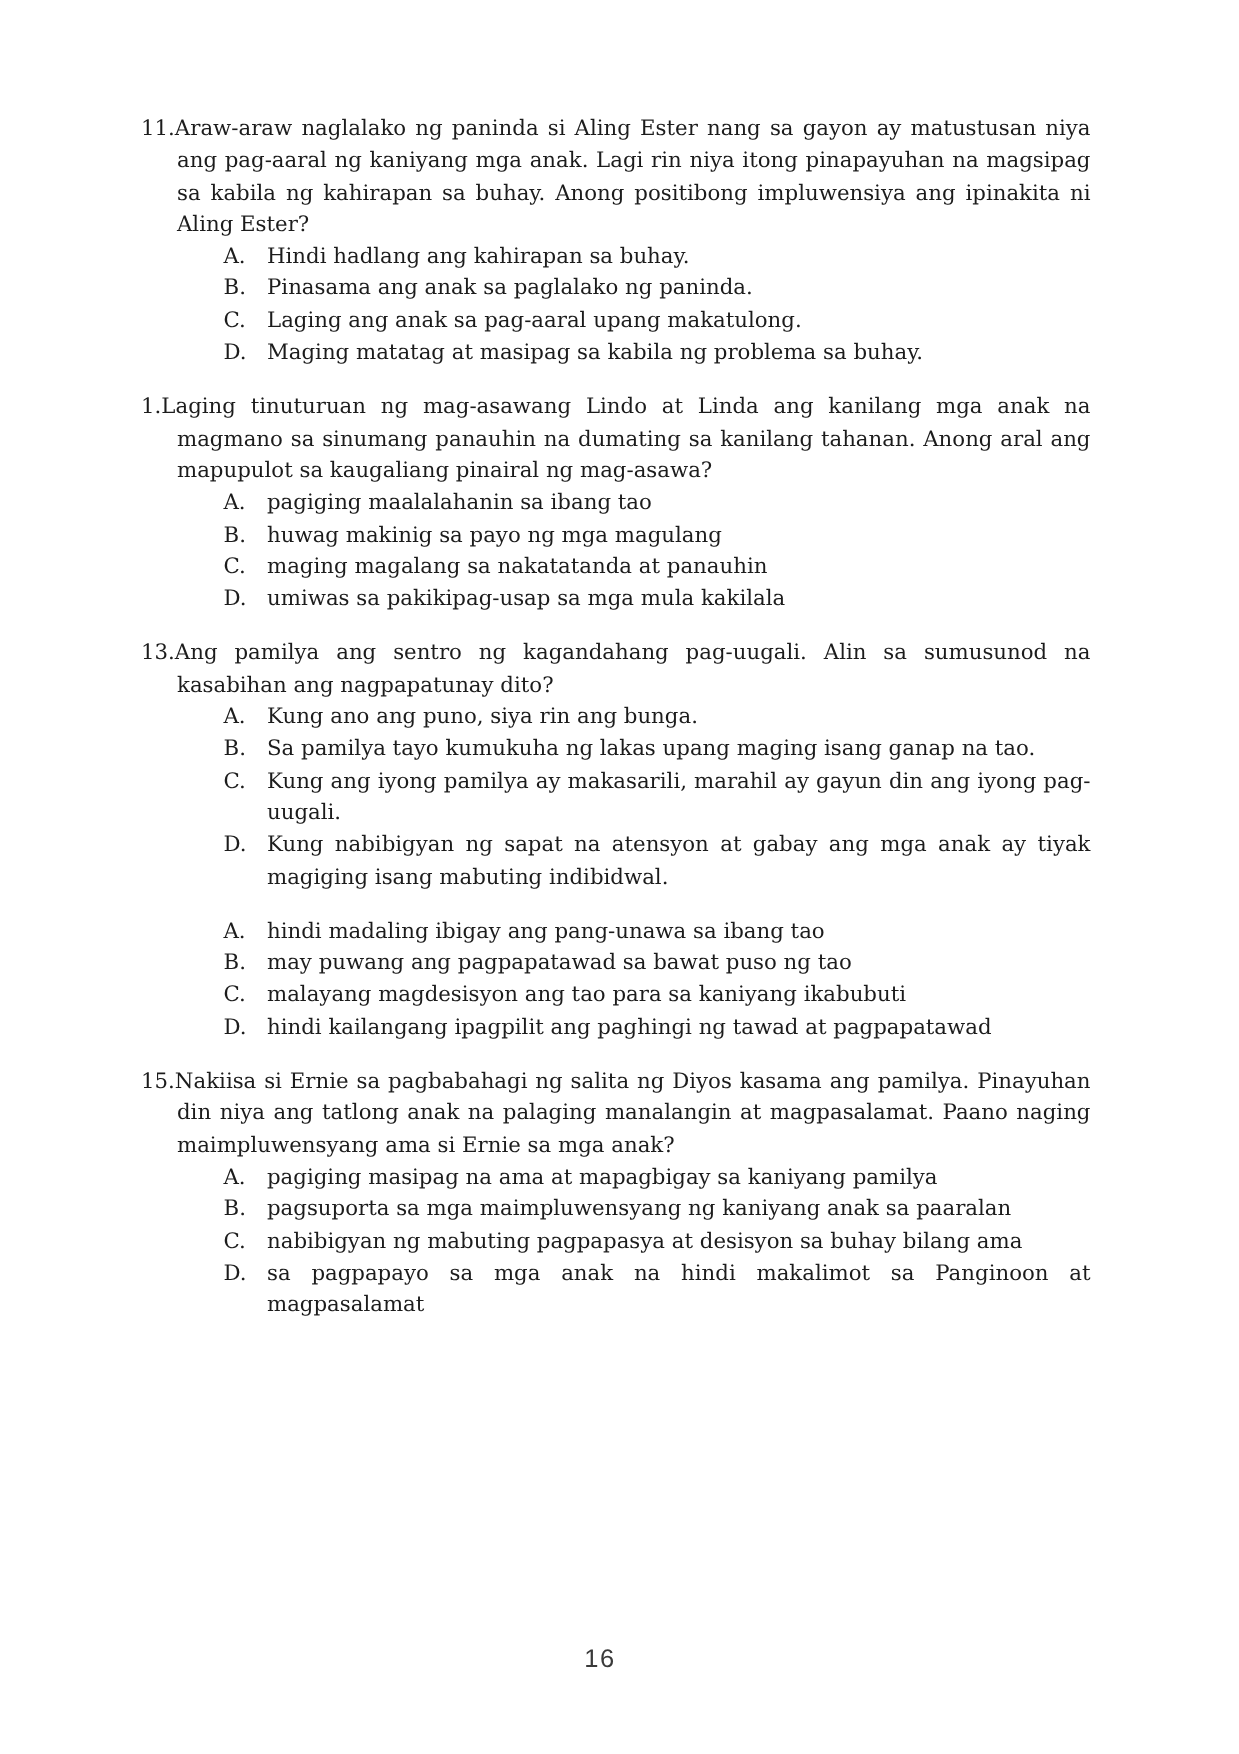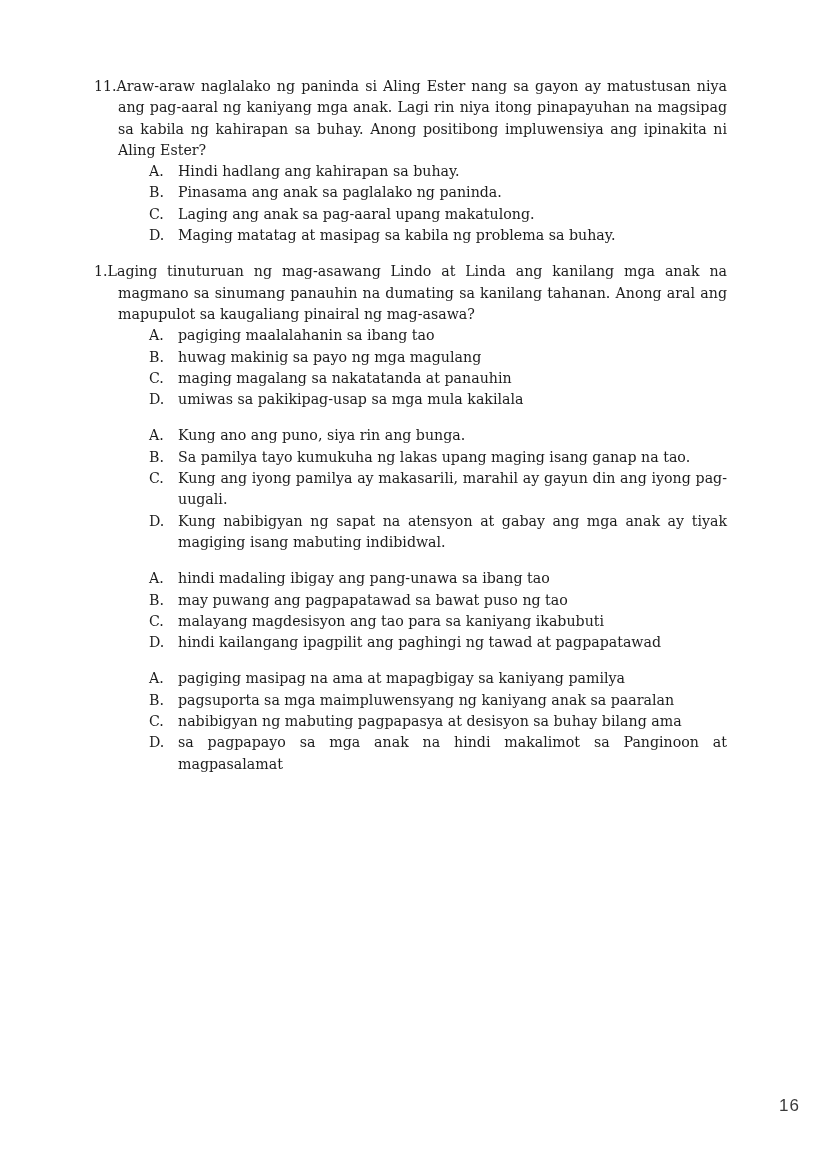--- a/index.html
+++ b/index.html
@@ -49,21 +49,21 @@
   }
   .opt-text {
     flex: 1 1 auto;
     text-align: justify;
   }
   .footer {
     position: absolute;
     left: 0;
     top: 1096px;
     width: 800px;
-    text-align: right;
+    text-align: center;
     font-family: "Liberation Sans", sans-serif;
     font-size: 17px;
     font-weight: 400;
     letter-spacing: 1px;
     color: #3a3a3a;
   }
 </style>
 </head>
 <body>
 
@@ -108,20 +108,21 @@
             <span class="opt-text">maging magalang sa nakatatanda at panauhin</span>
           </li>
         <li class="option">
             <span class="opt-letter">D.</span>
             <span class="opt-text">umiwas sa pakikipag-usap sa mga mula kakilala</span>
           </li>
       </ul>
     </div>
 
     <div class="question">
+      <div class="q-body"><span class="q-num">13.</span><span>Ang pamilya ang sentro ng kagandahang pag-uugali. Alin sa sumusunod na kasabihan ang nagpapatunay dito?</span></div>
       <ul class="options">
         <li class="option">
             <span class="opt-letter">A.</span>
             <span class="opt-text">Kung ano ang puno, siya rin ang bunga.</span>
           </li>
         <li class="option">
             <span class="opt-letter">B.</span>
             <span class="opt-text">Sa pamilya tayo kumukuha ng lakas upang maging isang ganap na tao.</span>
           </li>
         <li class="option">
@@ -150,20 +151,21 @@
             <span class="opt-text">malayang magdesisyon ang tao para sa kaniyang ikabubuti</span>
           </li>
         <li class="option">
             <span class="opt-letter">D.</span>
             <span class="opt-text">hindi kailangang ipagpilit ang paghingi ng tawad at pagpapatawad</span>
           </li>
       </ul>
     </div>
 
     <div class="question">
+      <div class="q-body"><span class="q-num">15.</span><span>Nakiisa si Ernie sa pagbabahagi ng salita ng Diyos kasama ang pamilya. Pinayuhan din niya ang tatlong anak na palaging manalangin at magpasalamat. Paano naging maimpluwensyang ama si Ernie sa mga anak?</span></div>
       <ul class="options">
         <li class="option">
             <span class="opt-letter">A.</span>
             <span class="opt-text">pagiging masipag na ama at mapagbigay sa kaniyang pamilya</span>
           </li>
         <li class="option">
             <span class="opt-letter">B.</span>
             <span class="opt-text">pagsuporta sa mga maimpluwensyang ng kaniyang anak sa paaralan</span>
           </li>
         <li class="option">

